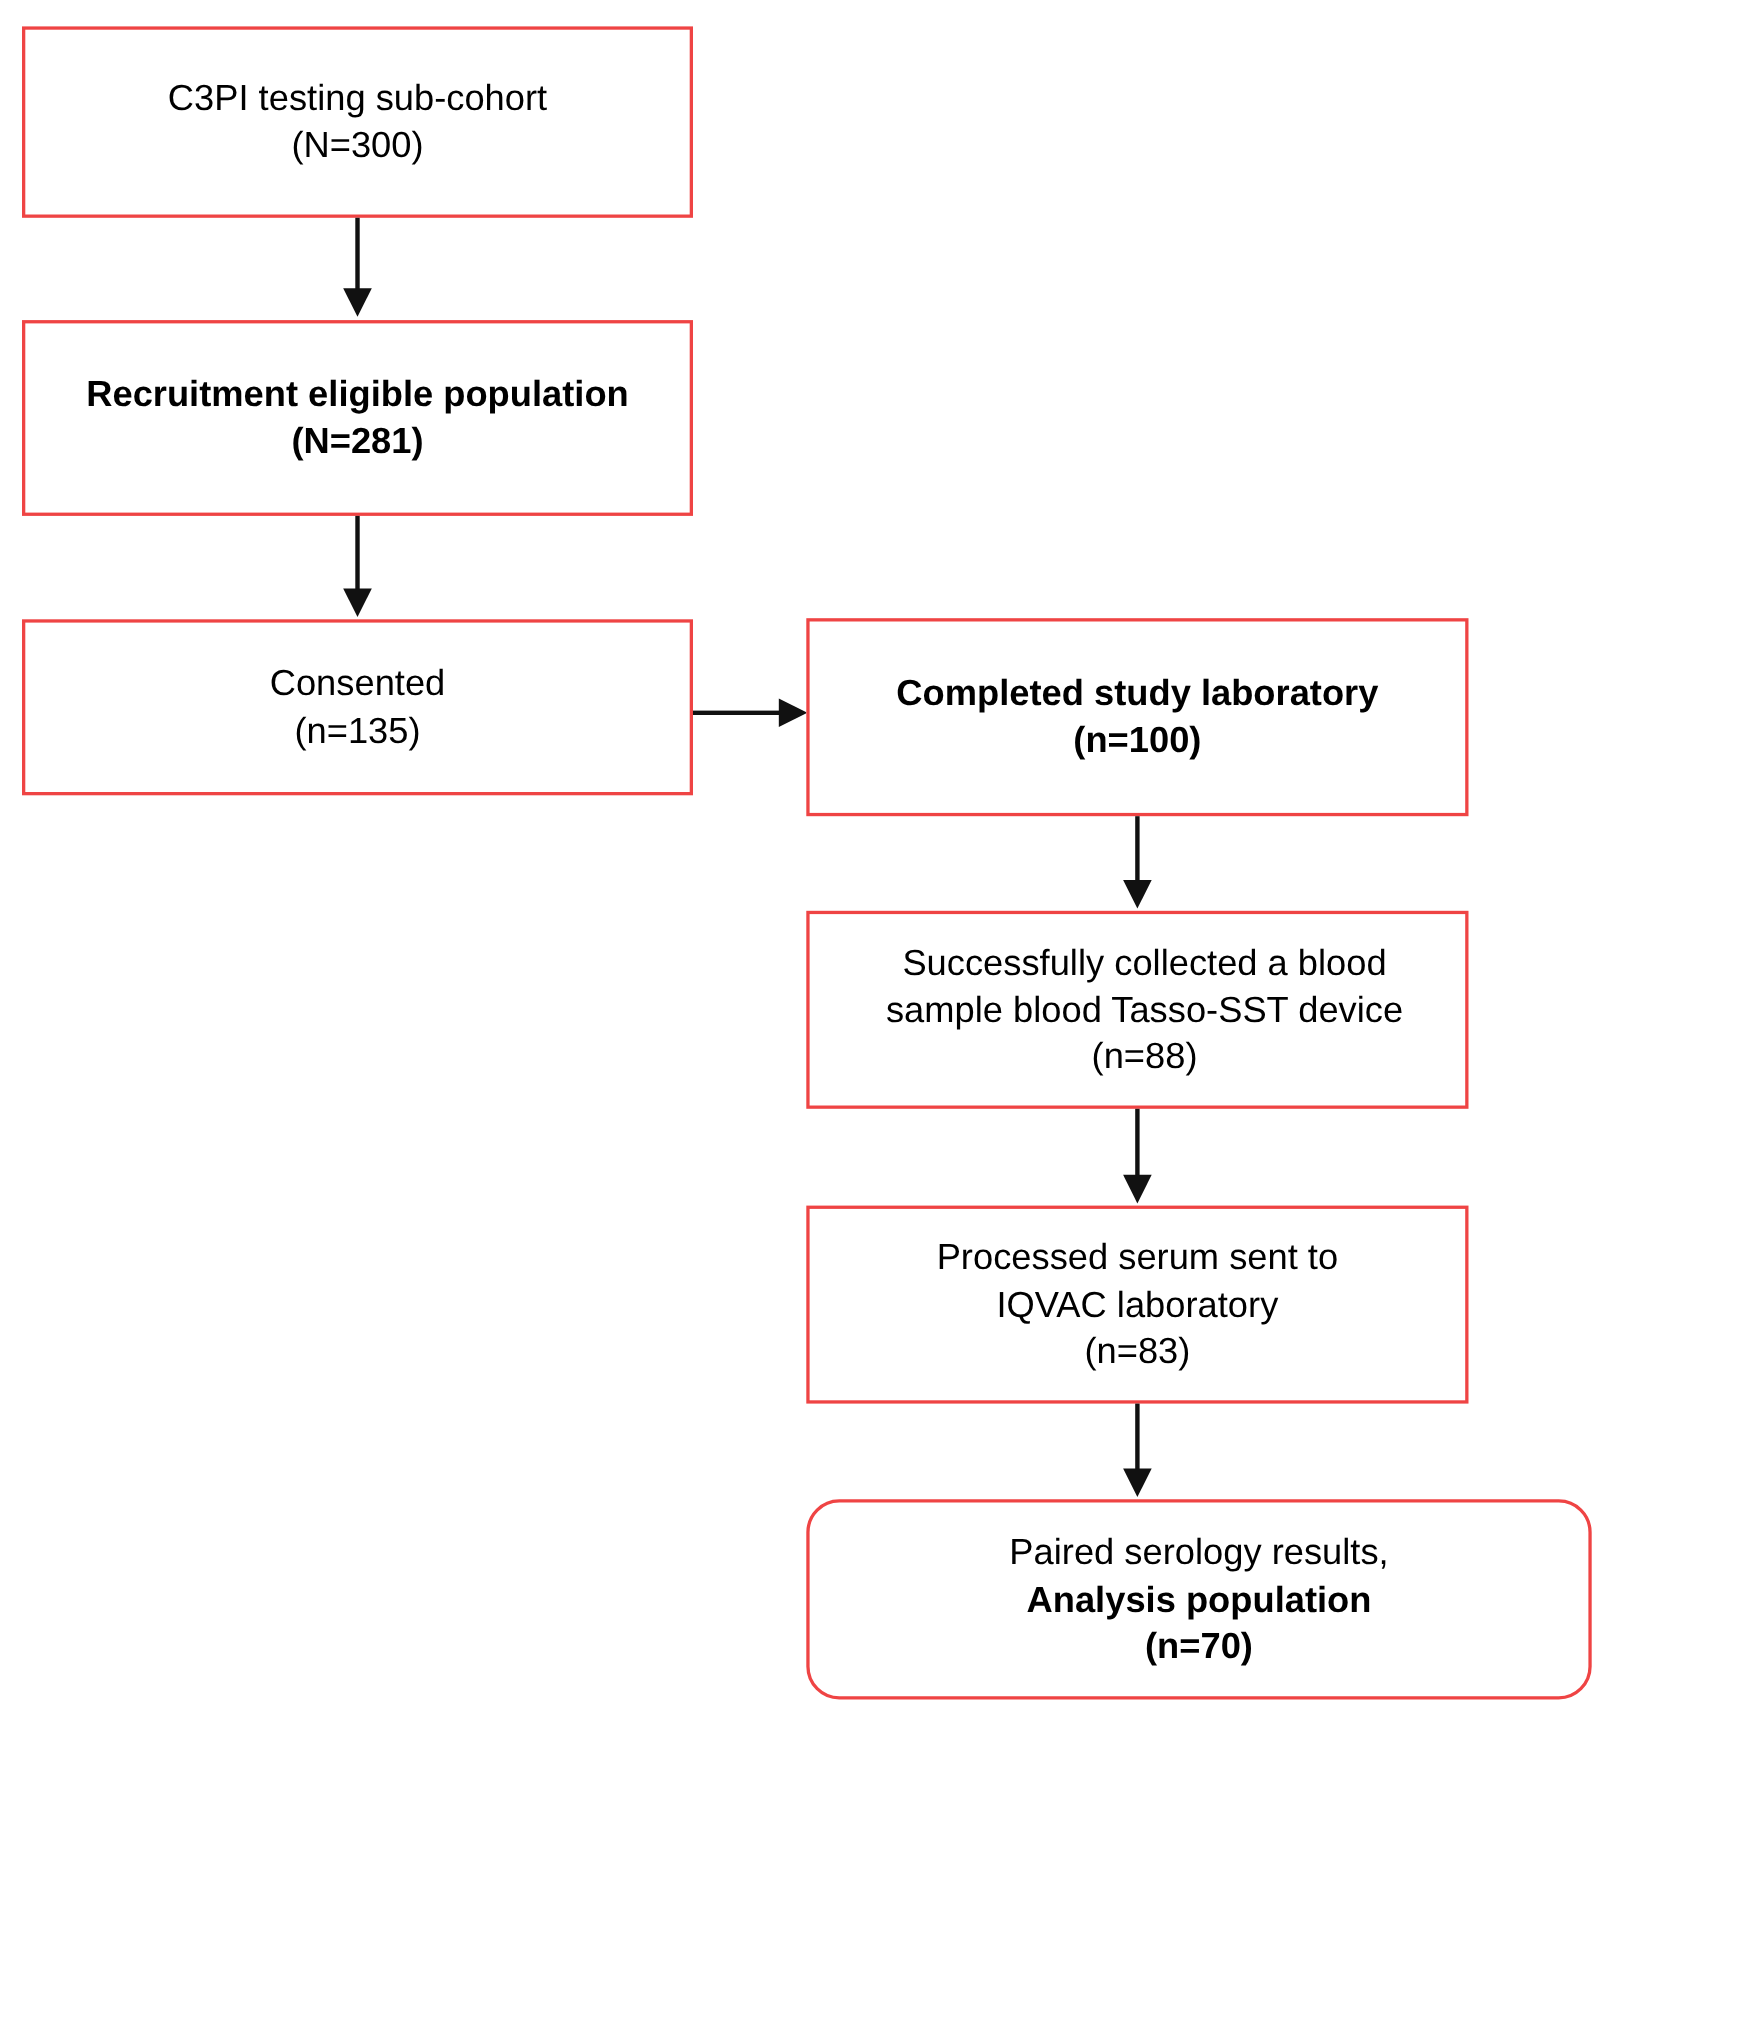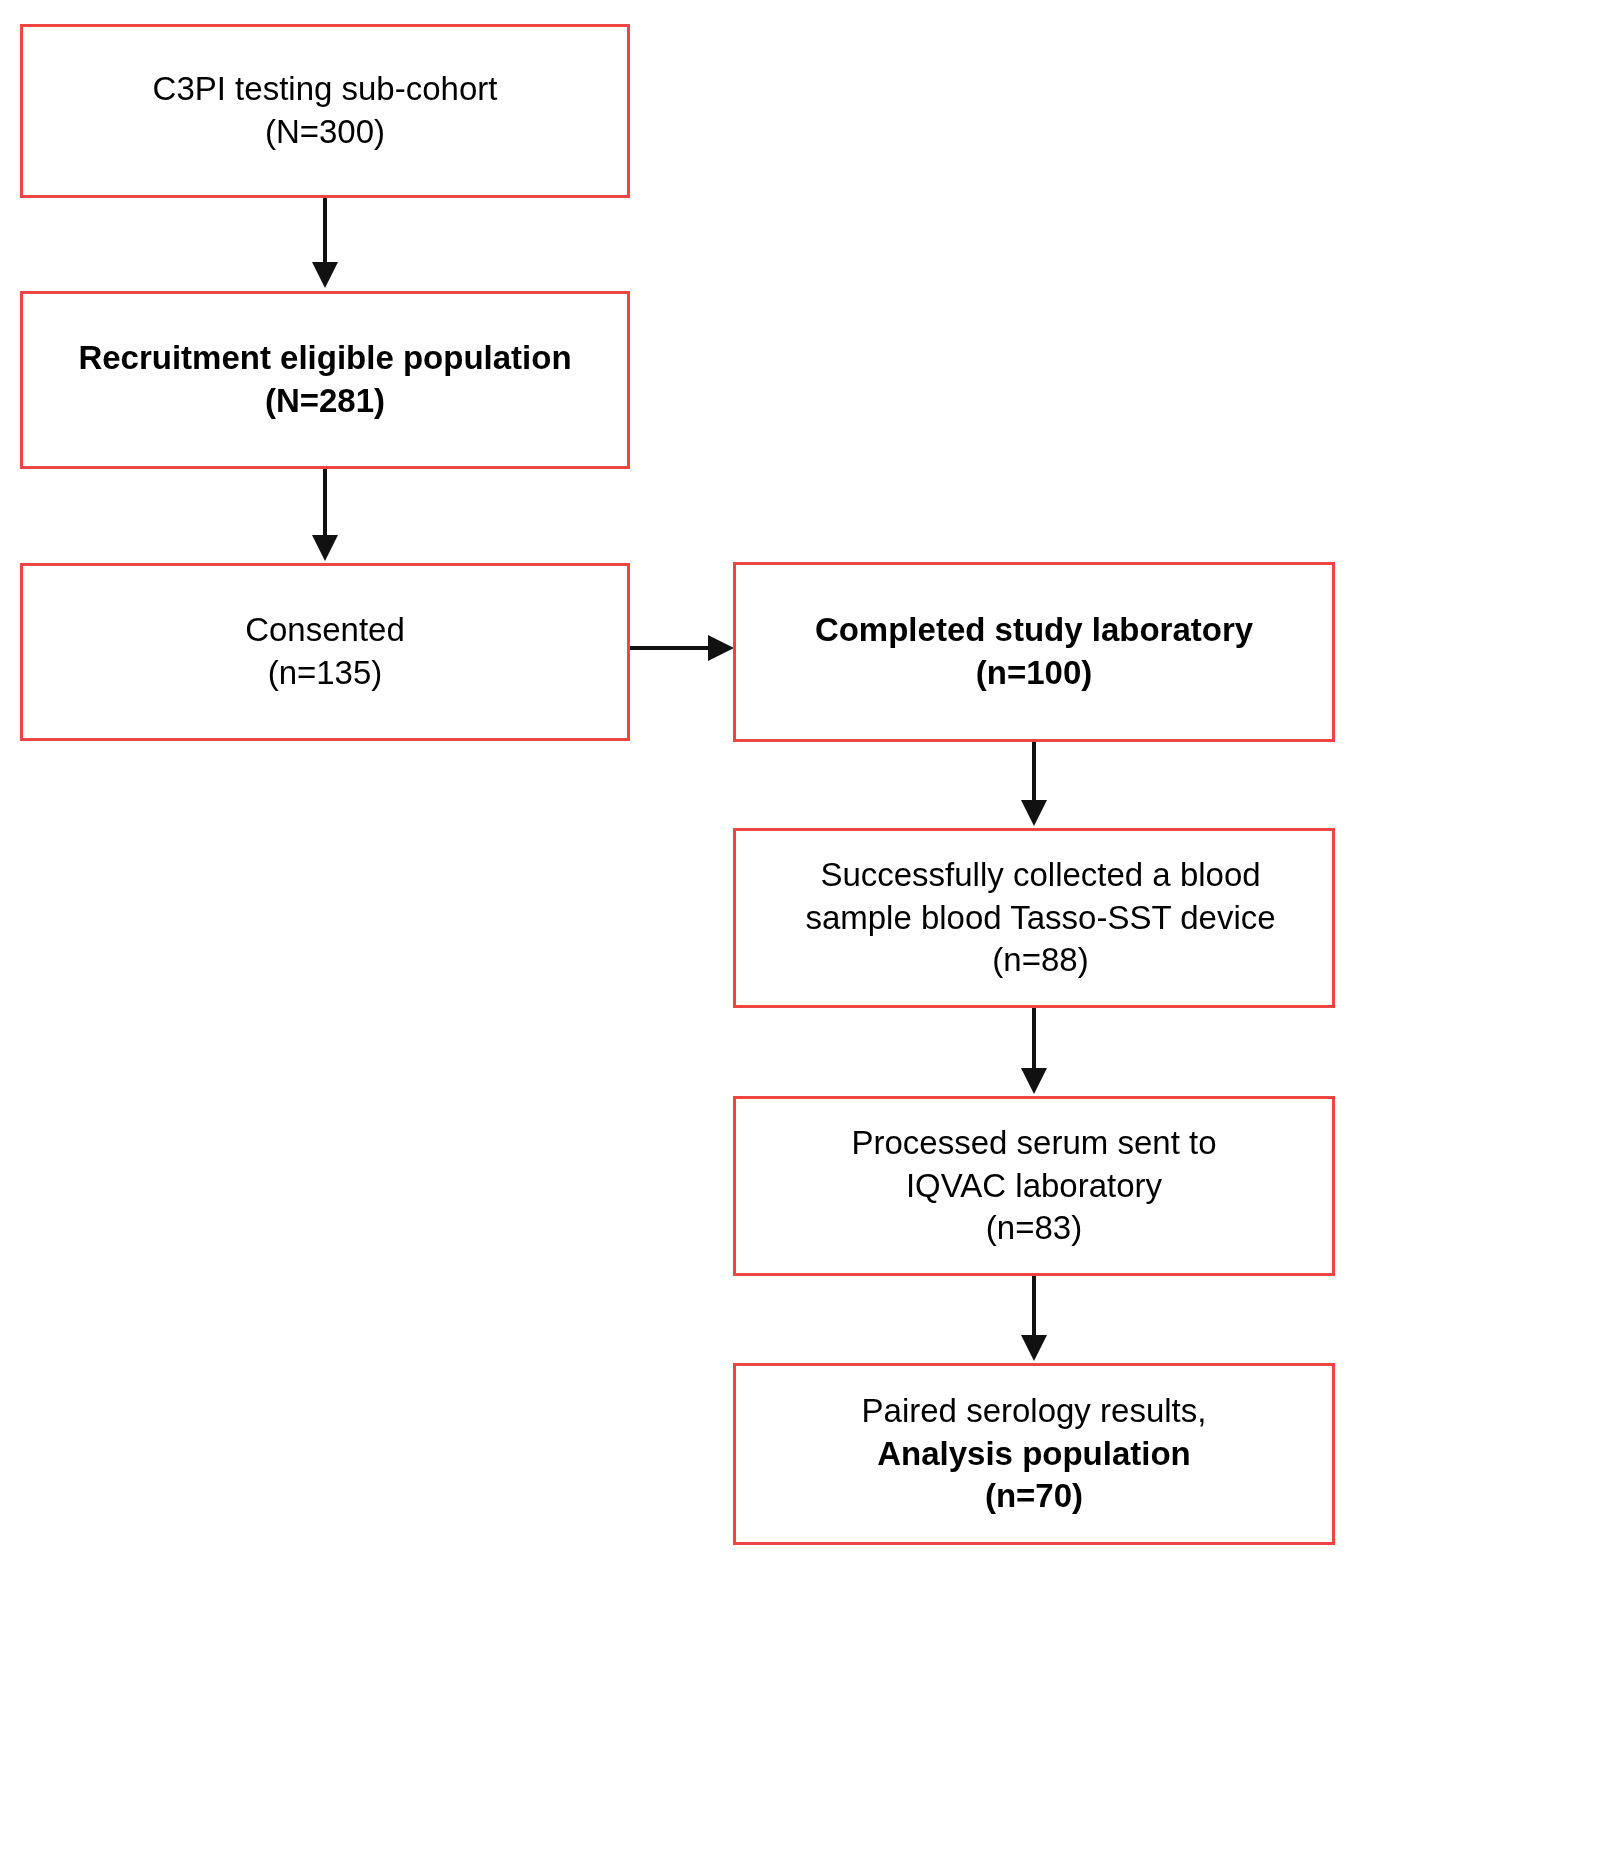--- a/index.html
+++ b/index.html
@@ -77,21 +77,21 @@
   <div class="arrow-down" style="left:312px; top:262px;"></div>
 
   <div class="node" style="left:20px; top:291px; width:610px; height:178px;">
     <span class="ln bold">Recruitment eligible population</span>
     <span class="ln bold">(N=281)</span>
   </div>
 
   <div class="vline" style="left:323px; top:469px; height:68px;"></div>
   <div class="arrow-down" style="left:312px; top:535px;"></div>
 
-  <div class="node" style="left:20px; top:563px; width:610px; height:178px;">
+  <div class="node" style="left:20px; top:563px; width:610px; height:160px;">
     <span class="ln">Consented</span>
     <span class="ln">(n=135)</span>
   </div>
 
   <div class="hline" style="left:630px; top:646px; width:80px;"></div>
   <div class="arrow-right" style="left:708px; top:635px;"></div>
 
   <div class="node" style="left:733px; top:562px; width:602px; height:180px;">
     <span class="ln bold">Completed study laboratory</span>
     <span class="ln bold">(n=100)</span>
@@ -111,19 +111,19 @@
 
   <div class="node" style="left:733px; top:1096px; width:602px; height:180px;">
     <span class="ln">Processed serum sent to</span>
     <span class="ln">IQVAC laboratory</span>
     <span class="ln">(n=83)</span>
   </div>
 
   <div class="vline" style="left:1032px; top:1276px; height:62px;"></div>
   <div class="arrow-down" style="left:1021px; top:1335px;"></div>
 
-  <div class="node" style="left:733px; top:1363px; width:602px; height:182px;">
+  <div class="node" style="left:733px; top:1363px; width:714px; height:182px;border-radius:30px;">
     <span class="ln">Paired serology results,</span>
     <span class="ln bold">Analysis population</span>
     <span class="ln bold">(n=70)</span>
   </div>
 
 </div>
 
 </body></html>

